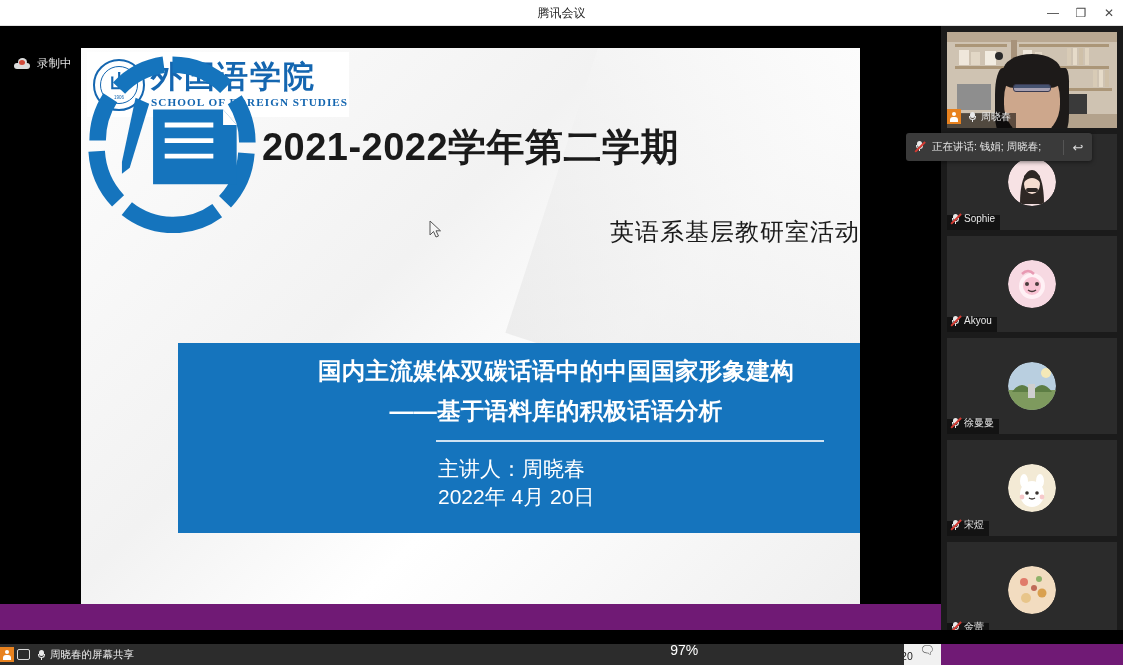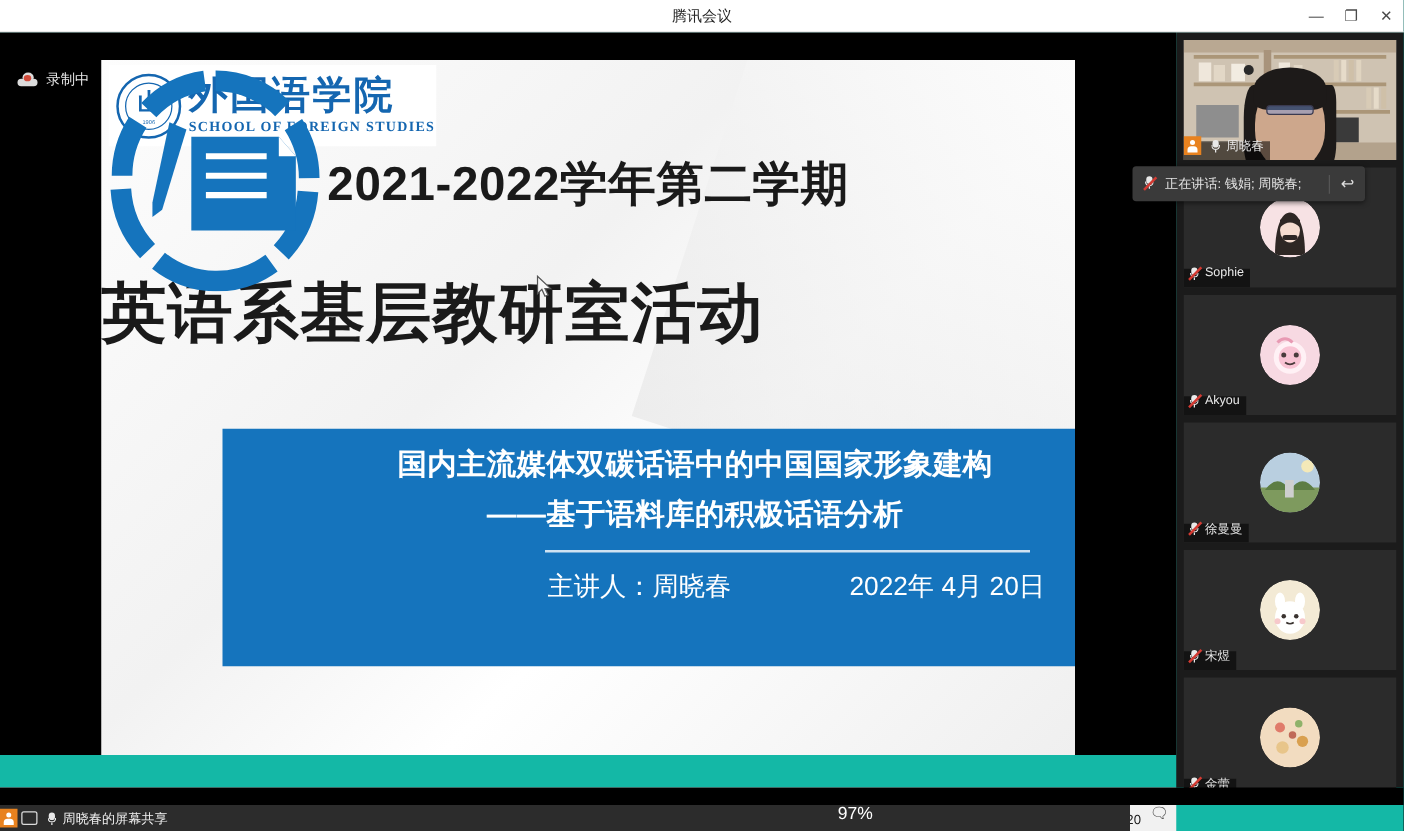--- a/index.html
+++ b/index.html
@@ -2,21 +2,21 @@
 <html><head>
 <meta charset="utf-8">
 <style>
   * { box-sizing: border-box; margin: 0; padding: 0; }
   html, body {
     width: 1123px; height: 665px;
     background: #000;
     font-family: "Liberation Sans", "DejaVu Sans", sans-serif;
     overflow: hidden;
   }
-  #app { position: relative; width: 1123px; height: 665px; background: #14b8a6; }
+  #app { position: relative; width: 1123px; height: 665px; background: #701a75; }
 
   
   .titlebar {
     position: absolute; left: 0; top: 0; width: 1123px; height: 26px;
     background: #ffffff; border-bottom: 1px solid #e2e2e2;
     display: flex; align-items: center;
   }
   .titlebar .tb-title {
     position: absolute; left: 0; right: 0; text-align: center;
     font-size: 12px; color: #262626; line-height: 26px;
@@ -83,43 +83,43 @@
     font-size: 11.2px; color:#1466b0; font-weight: bold;
     letter-spacing: 1.05px; margin-top: 5px;
     font-family: "Liberation Serif", serif;
   }
 
   .slide-l1 {
     position:absolute; left:0; right:0; top:74px; text-align:center; z-index:2;
     font-size: 38px; font-weight: bold; color:#1a1a1a; letter-spacing:.5px;
   }
   .slide-l2 {
-    position:absolute; left:0; right:0; top:168px; text-align:left; z-index:2;
-    font-size: 52px; font-weight: bold; color:#1a1a1a; letter-spacing:1px;
+    position:absolute; left:0; right:0; top:168px; text-align:right; z-index:2;
+    font-size: 24px; font-weight: normal; color:#1a1a1a; letter-spacing:1px;
   }
 
   .banner {
     position:absolute; left:97px; top:295px; width:682px; height:190px;
     background:#1574bd; z-index:2;padding-left:28px;
   }
   .banner-ttl1 {
     position:absolute; left:92px; right:18px; top:12px; text-align:center;
     font-size: 23.5px; font-weight: bold; color:#fff; letter-spacing:.3px;
   }
   .banner-ttl2 {
     position:absolute; left:92px; right:18px; top:52px; text-align:center;
     font-size: 23.5px; font-weight: bold; color:#fff; letter-spacing:.3px;
   }
   .banner-rule {
     position:absolute; left:258px; right:36px; top:97px; height:1.5px; background:#cfe2f2;
   }
   .banner-foot {
     position:absolute; left:260px; right:24px; top:112px;
-    display:flex; justify-content:space-between; align-items:flex-end;
-    font-size: 21px; color:#ffffff;
+    display:flex; justify-content:space-between; align-items:flex-start;
+    font-size: 21px; color:#ffffff;flex-direction:column;
   }
 
   .doc-icon {
     position:absolute; left:4px; top:5px; width:175px; height:180px; z-index:4;
   }
 
   .cursor { position:absolute; left:348px; top:172px; z-index:6; }
 
   
   .panel {

